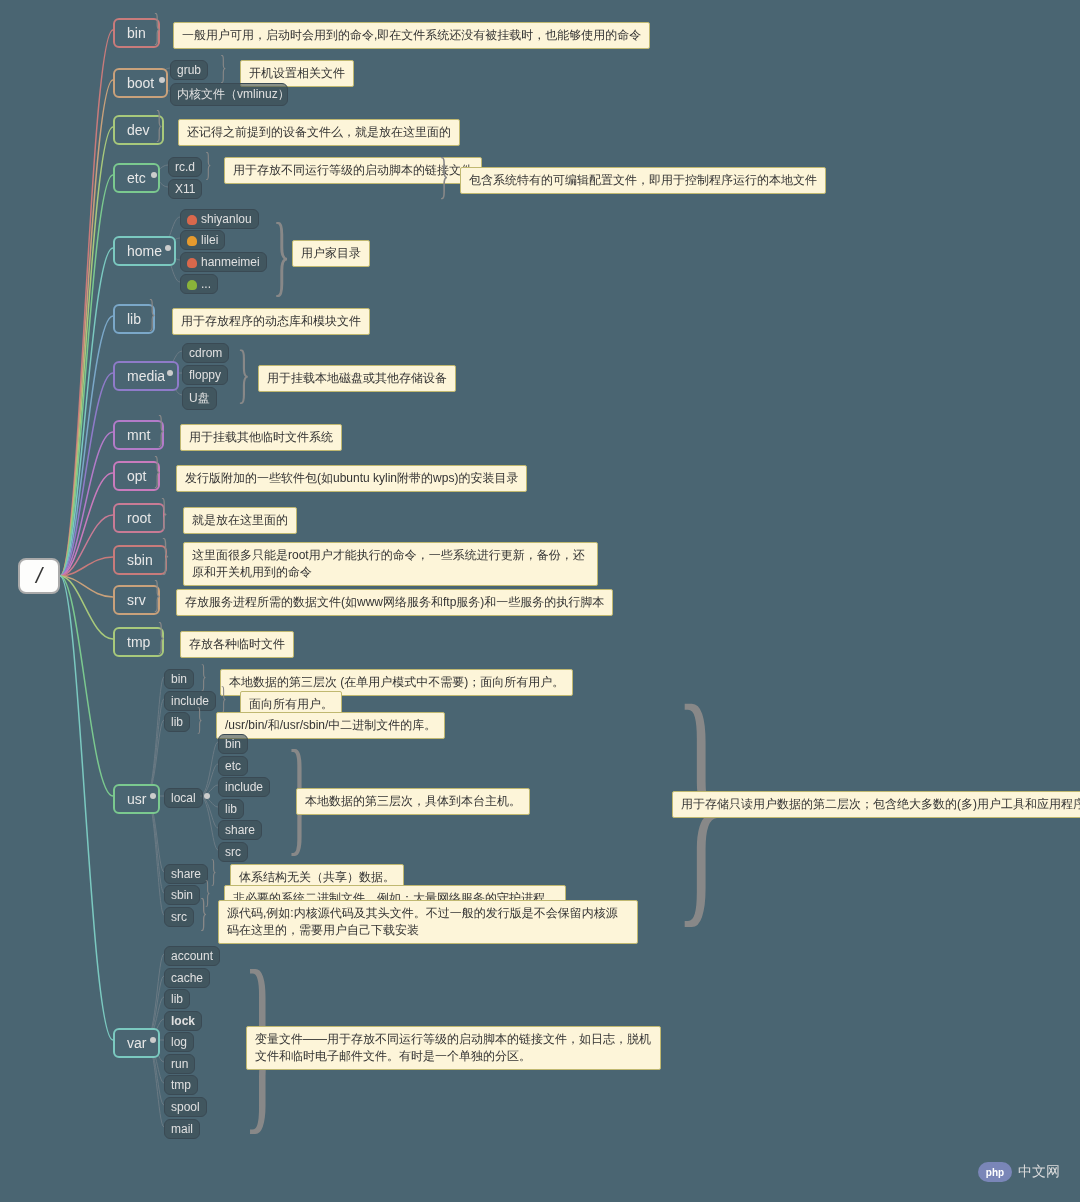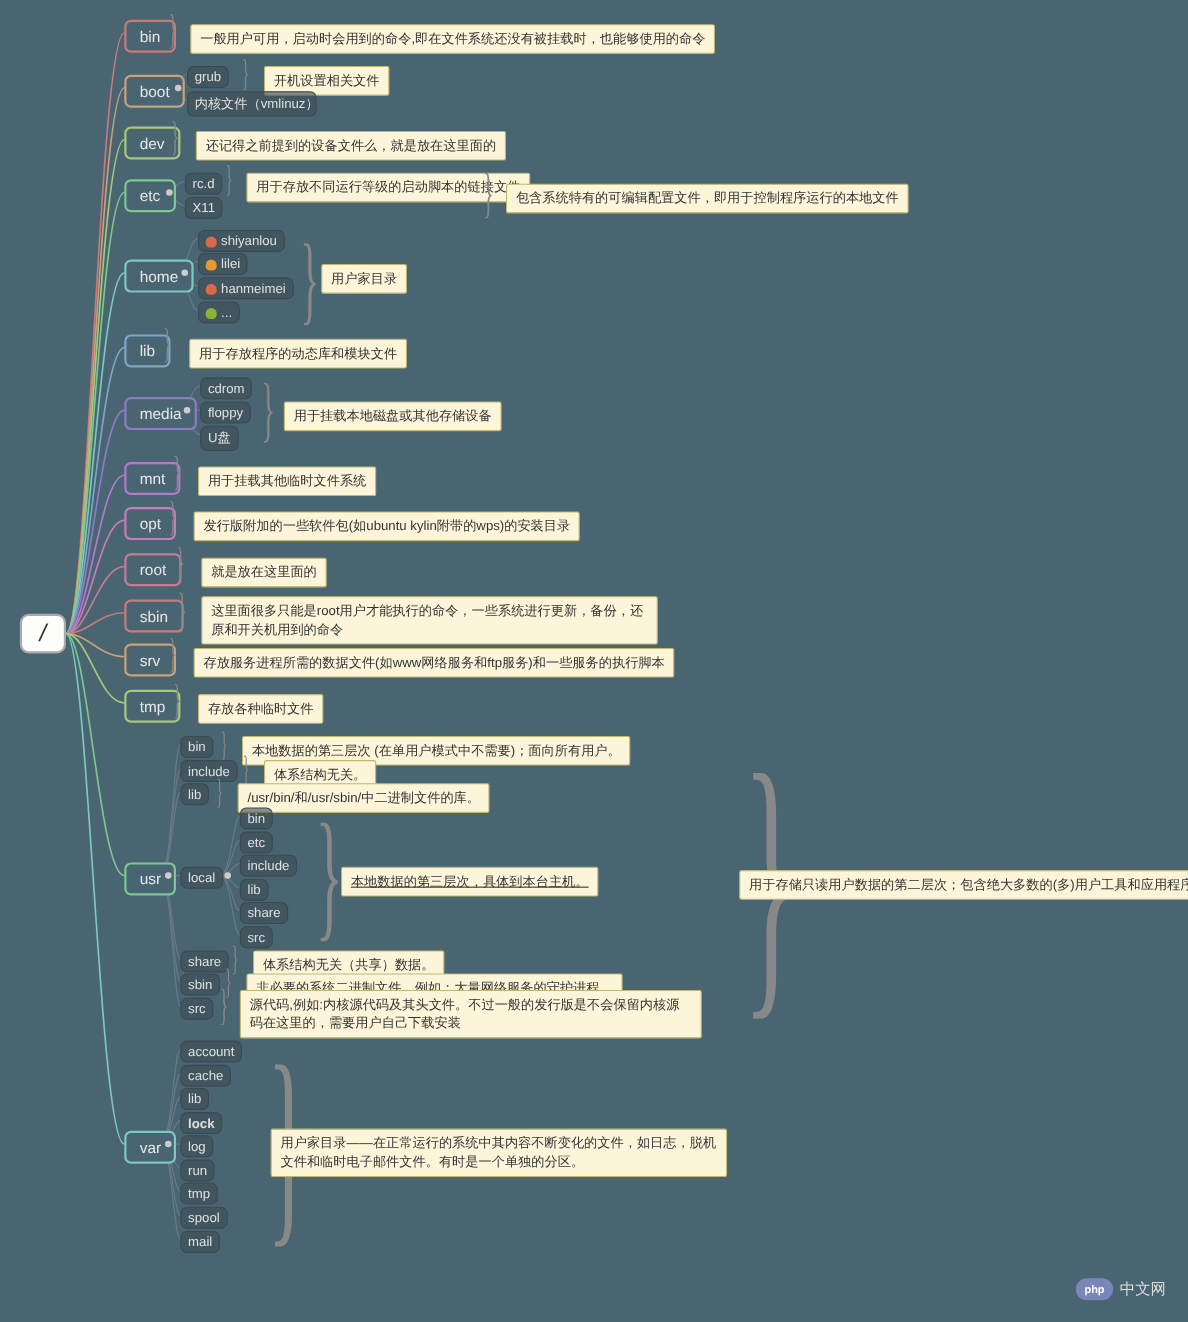--- a/index.html
+++ b/index.html
@@ -229,36 +229,36 @@
 
 <div class="node lvl1" style="left:113px; top:784px; border-color:#7bc98f;">usr</div>
 <div class="dot" style="left:150px; top:793px;"></div>
 
 <div class="node lvl2" style="left:164px; top:669px;">bin</div>
 <div class="brace" style="left:196px; top:660px; font-size:32px;">}</div>
 <div class="node desc" style="left:220px; top:669px;">本地数据的第三层次 (在单用户模式中不需要)；面向所有用户。</div>
 
 <div class="node lvl2" style="left:164px; top:691px;">include</div>
 <div class="brace" style="left:216px; top:682px; font-size:32px;">}</div>
-<div class="node desc" style="left:240px; top:691px;">体系结构无关。</div>
+<div class="node desc" style="left:240px; top:691px;">面向所有用户。</div>
 
 <div class="node lvl2" style="left:164px; top:712px;">lib</div>
 <div class="brace" style="left:192px; top:703px; font-size:32px;">}</div>
 <div class="node desc" style="left:216px; top:712px;">/usr/bin/和/usr/sbin/中二进制文件的库。</div>
 
 <div class="node lvl2" style="left:164px; top:788px;">local</div>
 <div class="dot" style="left:204px; top:793px;"></div>
 <div class="node lvl2" style="left:218px; top:734px;">bin</div>
 <div class="node lvl2" style="left:218px; top:756px;">etc</div>
 <div class="node lvl2" style="left:218px; top:777px;">include</div>
 <div class="node lvl2" style="left:218px; top:799px;">lib</div>
 <div class="node lvl2" style="left:218px; top:820px;">share</div>
 <div class="node lvl2" style="left:218px; top:842px;">src</div>
 <div class="brace" style="left:268px; top:730px; font-size:130px;">}</div>
-<div class="node desc" style="left:310px; top:788px;text-decoration:underline;">本地数据的第三层次，具体到本台主机。</div>
+<div class="node desc" style="left:296px; top:788px;">本地数据的第三层次，具体到本台主机。</div>
 
 <div class="node lvl2" style="left:164px; top:864px;">share</div>
 <div class="brace" style="left:206px; top:855px; font-size:32px;">}</div>
 <div class="node desc" style="left:230px; top:864px;">体系结构无关（共享）数据。</div>
 
 <div class="node lvl2" style="left:164px; top:885px;">sbin</div>
 <div class="brace" style="left:200px; top:876px; font-size:32px;">}</div>
 <div class="node desc" style="left:224px; top:885px;">非必要的系统二进制文件，例如：大量网络服务的守护进程。</div>
 
 <div class="node lvl2" style="left:164px; top:907px;">src</div>
@@ -273,18 +273,18 @@
 <div class="node lvl2" style="left:164px; top:946px;">account</div>
 <div class="node lvl2" style="left:164px; top:968px;">cache</div>
 <div class="node lvl2" style="left:164px; top:989px;">lib</div>
 <div class="node lvl2" style="left:164px; top:1011px;font-weight:bold;">lock</div>
 <div class="node lvl2" style="left:164px; top:1032px;text-align:right;">log</div>
 <div class="node lvl2" style="left:164px; top:1054px;">run</div>
 <div class="node lvl2" style="left:164px; top:1075px;">tmp</div>
 <div class="node lvl2" style="left:164px; top:1097px;">spool</div>
 <div class="node lvl2" style="left:164px; top:1119px;">mail</div>
 <div class="brace" style="left:214px; top:940px; font-size:200px;">}</div>
-<div class="node desc" style="left:246px; top:1026px; white-space:normal; width:415px; line-height:1.4;">用户家目录——在正常运行的系统中其内容不断变化的文件，如日志，脱机文件和临时电子邮件文件。有时是一个单独的分区。</div>
+<div class="node desc" style="left:246px; top:1026px; white-space:normal; width:415px; line-height:1.4;">变量文件——用于存放不同运行等级的启动脚本的链接文件，如日志，脱机文件和临时电子邮件文件。有时是一个单独的分区。</div>
 
 <div class="watermark">
   <div class="wm-logo">php</div>
   <span>中文网</span>
 </div>
 
 </body></html>

